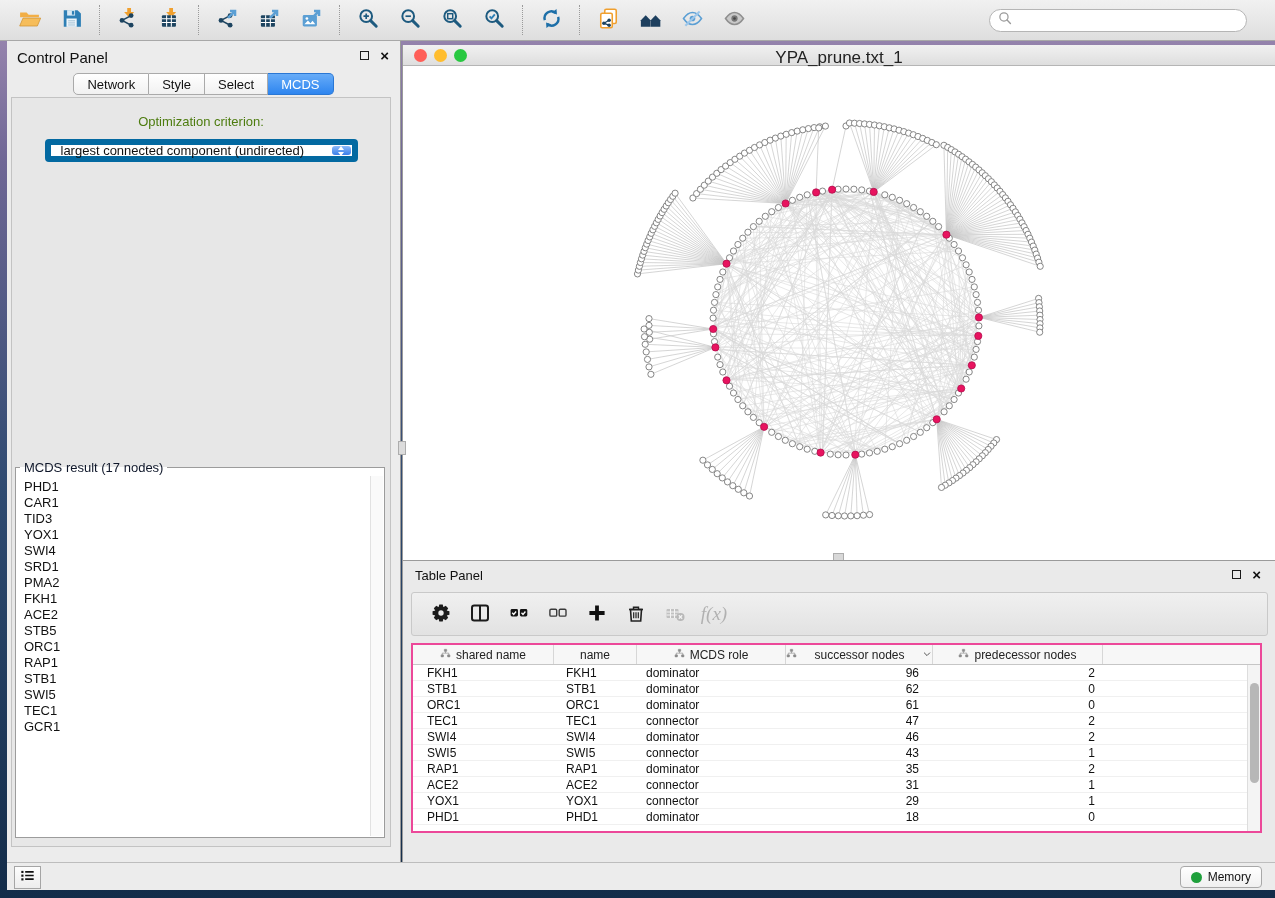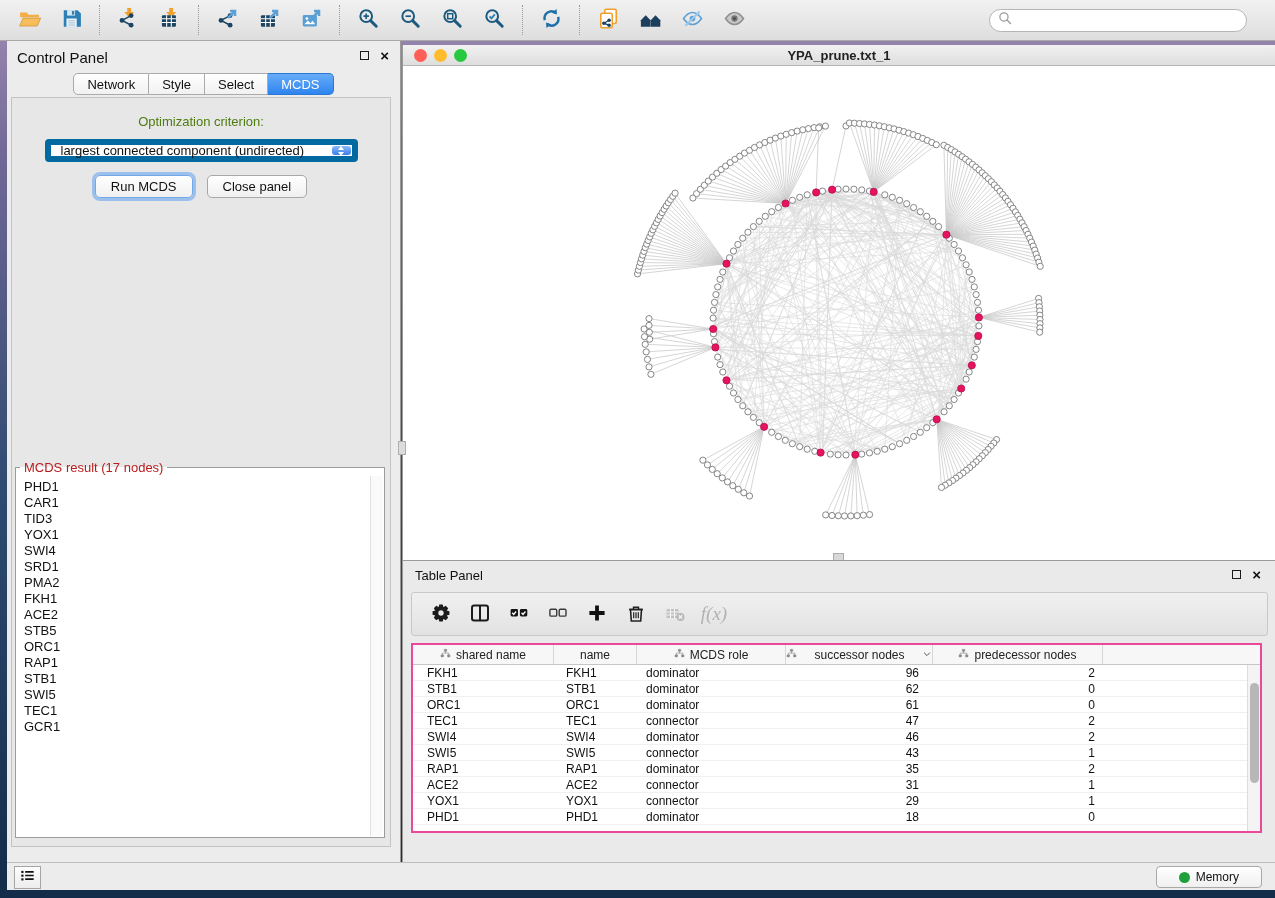--- a/index.html
+++ b/index.html
@@ -50,37 +50,37 @@
   .tri-up { width:0; height:0; border-left:3.5px solid transparent; border-right:3.5px solid transparent; border-bottom:4.5px solid #fff; }
   .tri-dn { width:0; height:0; border-left:3.5px solid transparent; border-right:3.5px solid transparent; border-top:4.5px solid #fff; }
   .btn-row { display:flex; justify-content:center; gap:14px; margin-top:13px; }
   .btn { height:23px; padding:0 15px; font-size:13px; color:#111;
     background:linear-gradient(#ffffff,#f0f0f0); border:1px solid #a8a8a8; border-radius:5px;
     font-family:"Liberation Sans",sans-serif; cursor:default; }
   .btn.focusring { box-shadow:0 0 0 3px rgba(106,166,244,.6); border-color:#74a9e8; }
 
   .mcds-fieldset { position:absolute; left:3px; right:5px; top:362px; height:378px;
     background:#fff; border:1px solid #9c9c9c; }
-  .mcds-fieldset legend { font-size:13px; color:#b91c1c; padding:0 4px; margin-left:4px; }
+  .mcds-fieldset legend { font-size:13px; color:#0f172a; padding:0 4px; margin-left:4px; }
   .mcds-list { position:absolute; left:1px; right:14px; top:2px; bottom:2px; overflow:hidden;
     padding:2px 0 0 7px; }
   .mcds-item { font-size:13px; line-height:16px; color:#111; }
   .mcds-scroll { position:absolute; right:1px; top:1px; bottom:1px; width:13px;
     background:#fafafa; border-left:1px solid #e2e2e2; }
 
   
   .net-window { position:absolute; left:402px; top:45px; width:873px; height:515px;
     background:#fff; border-left:1px solid #9a9a9a; }
   .net-titlebar { position:relative; height:21px;
     background:linear-gradient(#f1f1f1,#dedede); border-bottom:1px solid #b5b5b5; }
   .tl { position:absolute; top:4px; width:13px; height:13px; border-radius:50%; }
   .tl.red { left:11px; background:#ff5f58; } .tl.yellow { left:31px; background:#ffbd2e; }
   .tl.green { left:51px; background:#28c841; }
   .net-title { position:absolute; left:0; right:0; top:3px; text-align:center;
-    font-size:13px; font-weight:bold; color:#222; }
+    font-size:17px; font-weight:normal; color:#222; }
   .net-canvas { display:block; }
   .vgrip { position:absolute; left:398px; top:441px; width:8px; height:14px;
     background:#dcdcdc; border:1px solid #adadad; }
   .hgrip { position:absolute; left:833px; top:553px; width:11px; height:8px;
     background:#d8d8d8; border:1px solid #adadad; }
 
   
   .table-panel { position:absolute; left:402px; top:560px; width:873px; height:302px;
     background:#eaeaea; border-left:1px solid #9a9a9a; border-top:1px solid #9a9a9a; }
   .tp-title { position:absolute; left:12px; top:7px; font-size:13px; color:#111; }
@@ -110,21 +110,21 @@
     background:#b7b7b7; border-radius:5px; }
   .tp-tabs { position:absolute; left:0; right:0; bottom:5px; }
 
   
   .status-bar { position:absolute; left:7px; right:0; top:862px; height:28px;
     background:#ececec; border-top:1px solid #bdbdbd; }
   .list-btn { position:absolute; left:7px; top:3px; width:27px; height:23px;
     background:linear-gradient(#fdfdfd,#ededed); border:1px solid #a5a5a5;
     display:flex; align-items:center; justify-content:center; }
   .memory-btn { position:absolute; right:13px; top:3px; height:22px;
-    display:flex; align-items:center; gap:6px; padding:0 22px;
+    display:flex; align-items:center; gap:6px; padding:0 10px;
     background:linear-gradient(#ffffff,#f0f0f0); border:1px solid #a8a8a8; border-radius:4px;
     font-size:12px; color:#111; font-family:"Liberation Sans",sans-serif; }
   .mem-dot { width:11px; height:11px; border-radius:50%; background:#1fa03c; }
 </style>
 </head>
 <body>
 
 <div class="app-toolbar">
   <div class="tb-icons" id="toolbar-icons">
       <button class="tbtn">
@@ -276,24 +276,20 @@
     <button class="tab active">MCDS</button>
   </div>
   <div class="cp-content">
     <div class="opt-label">Optimization criterion:</div>
     <div class="select">
       <span>largest connected component (undirected)</span>
       <span class="stepper">
           <span class="tri-up"></span>
           <span class="tri-dn"></span>
         </span>
-    </div>
-    <div class="btn-row">
-      <button class="btn focusring">Run MCDS</button>
-      <button class="btn">Close panel</button>
     </div>
     <fieldset class="mcds-fieldset">
       <legend>MCDS result (17 nodes)</legend>
       <div class="mcds-list" id="mcds-list">
           <div class="mcds-item">PHD1</div>
           <div class="mcds-item">CAR1</div>
           <div class="mcds-item">TID3</div>
           <div class="mcds-item">YOX1</div>
           <div class="mcds-item">SWI4</div>
           <div class="mcds-item">SRD1</div>

